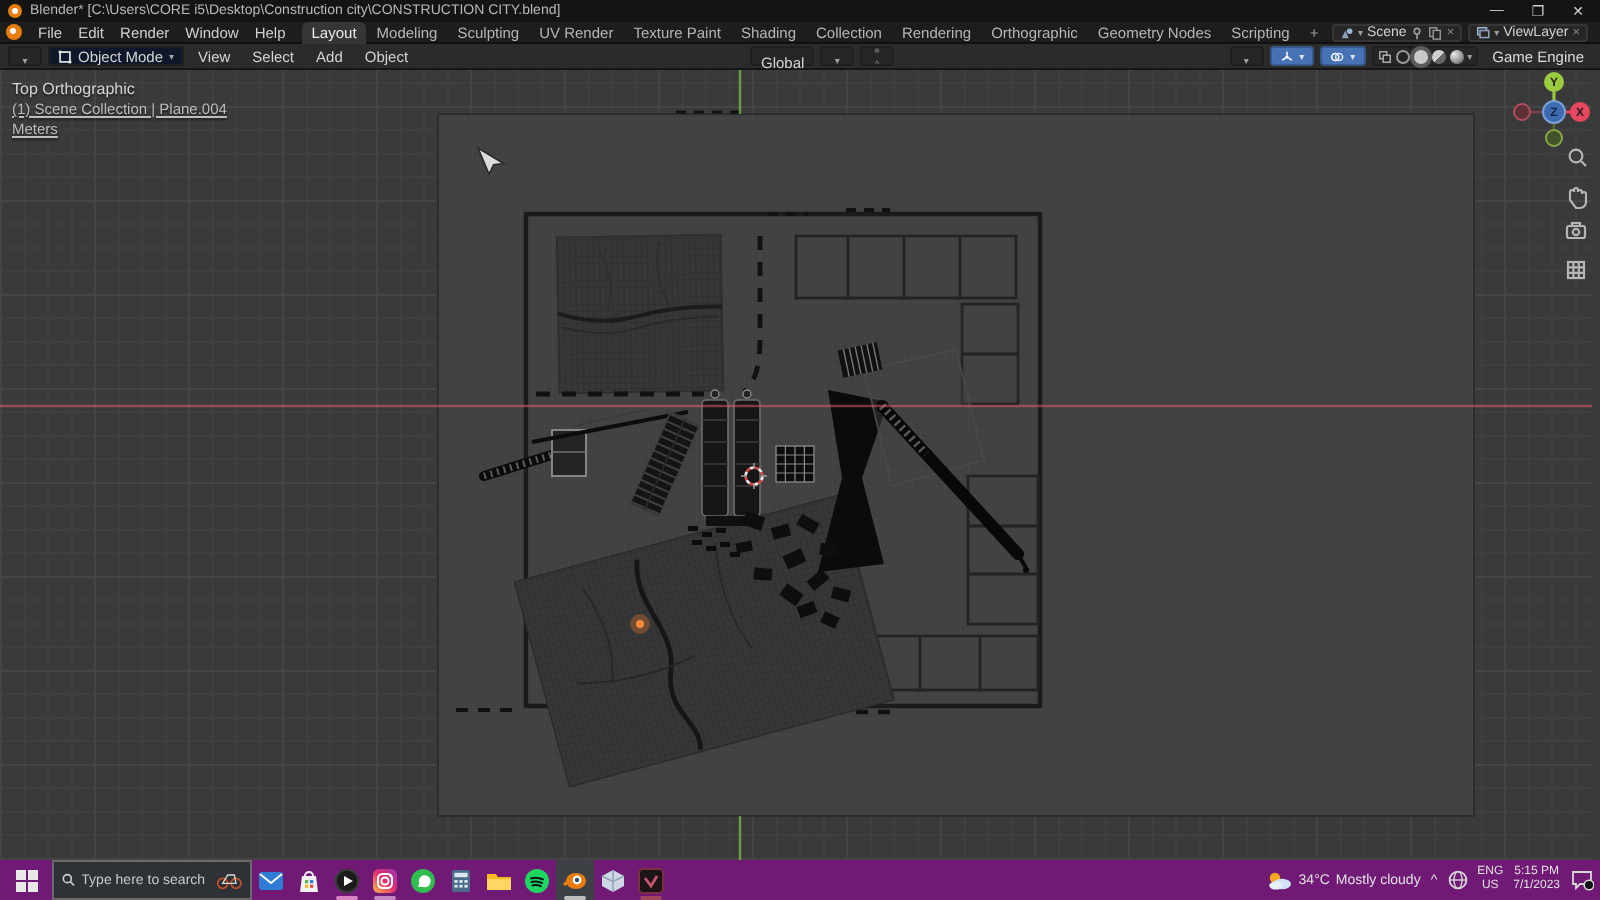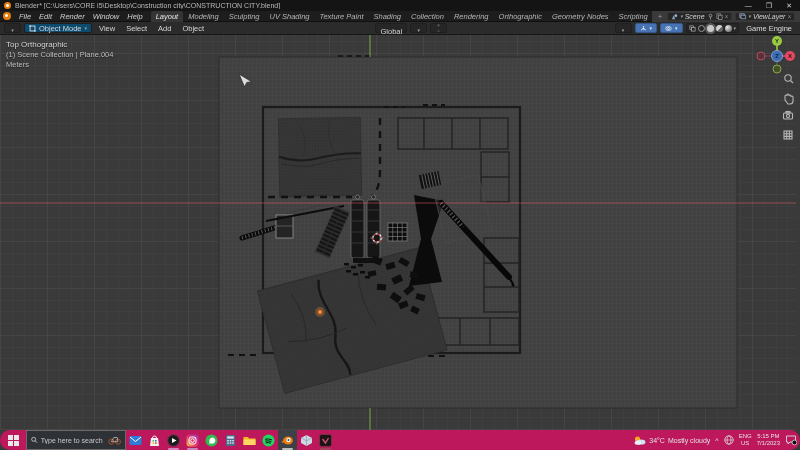--- a/index.html
+++ b/index.html
@@ -8,61 +8,61 @@
 
   
   .titlebar{position:absolute;left:0;top:0;width:800px;height:11px;background:#141414;display:flex;align-items:center;padding:0 4px;color:#b9b9b9;font-size:7px;}
   .blogo{width:7px;height:7px;border-radius:50%;background:#e87d0d;position:relative;margin-right:4px;flex:0 0 auto;}
   .blogo:after{content:"";position:absolute;left:2px;top:2px;width:3px;height:3px;border-radius:50%;background:#fff;}
   .wtitle{white-space:nowrap;overflow:hidden;flex:1;}
   .winbtns{display:flex;gap:14px;margin-right:4px;color:#cfcfcf;font-size:7px;}
   .winbtns span{cursor:default;}
 
   
-  .menubar{position:absolute;left:0;top:11px;width:652px;height:11px;background:#1d1d1d;display:flex;align-items:center;font-size:7.5px;color:#cfcfcf;padding:0 3px;border-bottom:1px solid #101010;font-style:italic;}
+  .menubar{position:absolute;left:0;top:11px;width:800px;height:11px;background:#1d1d1d;display:flex;align-items:center;font-size:7.5px;color:#cfcfcf;padding:0 3px;border-bottom:1px solid #101010;}
   .menubar .mitem{padding:0 4px;height:11px;line-height:11px;white-space:nowrap;}
   .tabs{display:flex;margin-left:4px;}
   .tab{padding:0 5px;height:11px;line-height:11px;color:#b5b5b5;white-space:nowrap;border-radius:3px 3px 0 0;}
   .tab.active{background:#353535;color:#eaeaea;}
   .tab.add{color:#9a9a9a;}
   .mspacer{flex:1;}
   .idpill{display:flex;align-items:center;background:#262626;border:1px solid #363636;border-radius:2px;height:9px;padding:0 3px;margin-right:3px;font-size:7px;color:#d2d2d2;gap:2px;white-space:nowrap;}
   .caret{font-size:5px;color:#9f9f9f;}
   .mini-ic{width:7px;height:7px;display:inline-block;}
   .xg{color:#8a8a8a;font-size:6.5px;}
 
   
   .toolbar{position:absolute;left:0;top:22px;width:800px;height:13px;background:#2b2b2b;border-bottom:1px solid #161616;display:flex;align-items:center;font-size:7.5px;color:#d4d4d4;padding:0 4px;gap:3px;}
   .tmenu{padding:0 4px;white-space:nowrap;}
-  .pill{display:flex;align-items:center;gap:3px;background:#0c4a6e;border:1px solid #1f1f1f;border-radius:2px;height:10px;padding:0 4px;white-space:nowrap;}
+  .pill{display:flex;align-items:center;gap:3px;background:#0f172a;border:1px solid #1f1f1f;border-radius:2px;height:10px;padding:0 4px;white-space:nowrap;}
   .pill.dark{background:#262626;flex-direction:column;}
   .pill.blue{background:#4772b3;border-color:#35578a;}
   .tspacer{flex:1;}
   .shadegrp{display:flex;align-items:center;background:#262626;border:1px solid #1f1f1f;border-radius:2px;height:10px;padding:0 2px;gap:2px;}
   .sball{width:7px;height:7px;border-radius:50%;}
   .sball.wire{background:#222;border:1px solid #9a9a9a;}
   .sball.solid{background:#c9c9c9;box-shadow:0 0 0 2px #5a5a5a;}
   .sball.mat{background:linear-gradient(135deg,#d0d0d0 50%,#666 50%);}
   .sball.rend{background:radial-gradient(circle at 30% 30%,#e8e8e8,#555);}
   .engine{color:#dcdcdc;font-size:7.5px;padding:0 4px;white-space:nowrap;}
 
   
   .viewport{position:absolute;left:0;top:35px;width:796px;height:395px;background-color:#3a3a3a;
     background-image:
       repeating-linear-gradient(0deg,#454545 0 1px,transparent 1px 47px),
       repeating-linear-gradient(90deg,#454545 0 1px,transparent 1px 47px),
       repeating-linear-gradient(0deg,#3f3f3f 0 1px,transparent 1px 11.75px),
       repeating-linear-gradient(90deg,#3f3f3f 0 1px,transparent 1px 11.75px);
     overflow:hidden;}
   .vp-overlay{position:absolute;left:6px;top:5px;color:#d5d5d5;font-size:8px;line-height:10px;text-shadow:0 1px 1px rgba(0,0,0,.5);}
-  .vp-overlay .sub{font-size:7.5px;color:#bdbdbd;}
+  .vp-overlay .sub{font-size:7.5px;color:#bdbdbd;text-decoration:underline;}
   .scene-svg{position:absolute;left:0;top:0;}
 
   
-  .taskbar{position:absolute;left:0;top:430px;width:800px;height:20px;background:#be185d;display:flex;align-items:center;color:#d8d8d8;border-radius:10px;}
+  .taskbar{position:absolute;left:0;top:430px;width:800px;height:20px;background:#701a75;display:flex;align-items:center;color:#d8d8d8;}
   .startbtn{width:26px;height:20px;display:flex;align-items:center;justify-content:center;}
   .searchbox{width:100px;height:20px;background:#2e3236;border:1px solid #6a6a6a;display:flex;align-items:center;padding:0 4px;gap:3px;position:relative;}
   .searchbox input{background:transparent;border:none;outline:none;color:#c9c9c9;font-size:7px;width:64px;padding:0;}
   .searchbox input::placeholder{color:#c9c9c9;}
   .tb-apps{display:flex;align-items:center;height:20px;}
   .tb-app{width:19px;height:20px;display:flex;align-items:center;justify-content:center;position:relative;}
   .tb-app.active{background:#3d4146;}
   .tb-app .runline{position:absolute;bottom:0;left:4px;right:4px;height:2px;border-radius:1px;}
   .tb-spacer{flex:1;}
   .tray{display:flex;align-items:center;gap:5px;padding-right:3px;font-size:6.5px;color:#e0e0e0;}
@@ -88,21 +88,21 @@
     <span class="blogo" style="width:8px;height:8px;"></span>
     <span class="mitem">File</span>
     <span class="mitem">Edit</span>
     <span class="mitem">Render</span>
     <span class="mitem">Window</span>
     <span class="mitem">Help</span>
     <span class="tabs">
       <span class="tab active">Layout</span>
       <span class="tab">Modeling</span>
       <span class="tab">Sculpting</span>
-      <span class="tab">UV Shading</span>
+      <span class="tab">UV Render</span>
       <span class="tab">Texture Paint</span>
       <span class="tab">Shading</span>
       <span class="tab">Collection</span>
       <span class="tab">Rendering</span>
       <span class="tab">Orthographic</span>
       <span class="tab">Geometry Nodes</span>
       <span class="tab">Scripting</span>
       <span class="tab add">+</span>
     </span>
     <span class="mspacer"></span>

